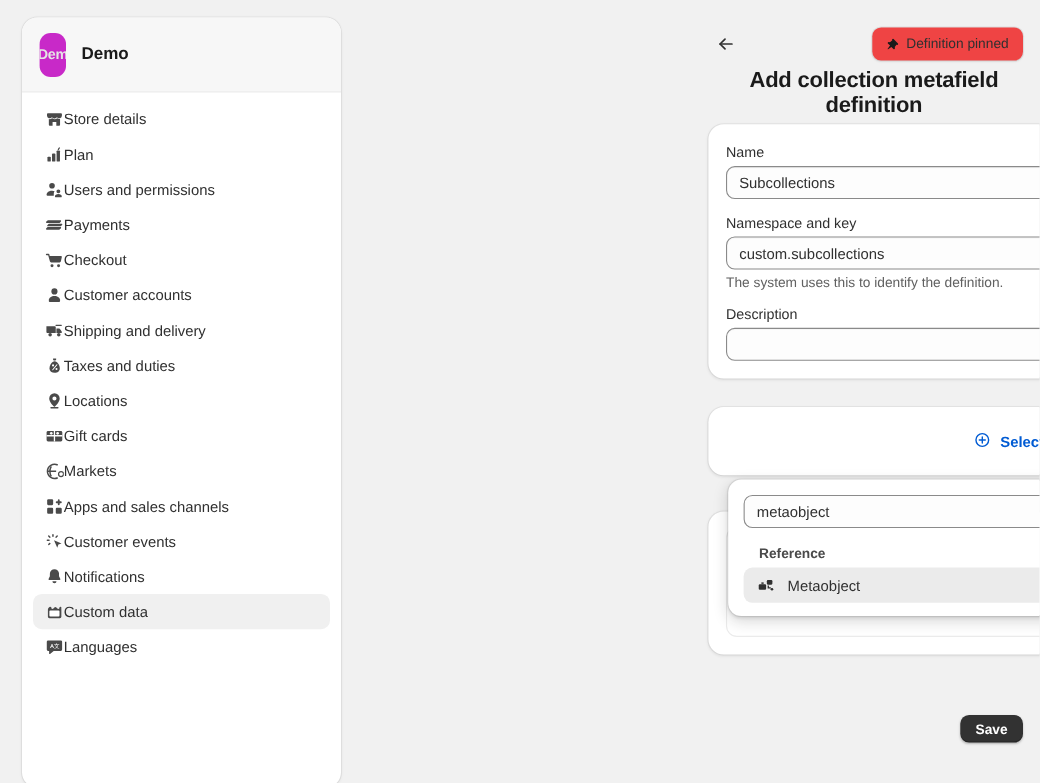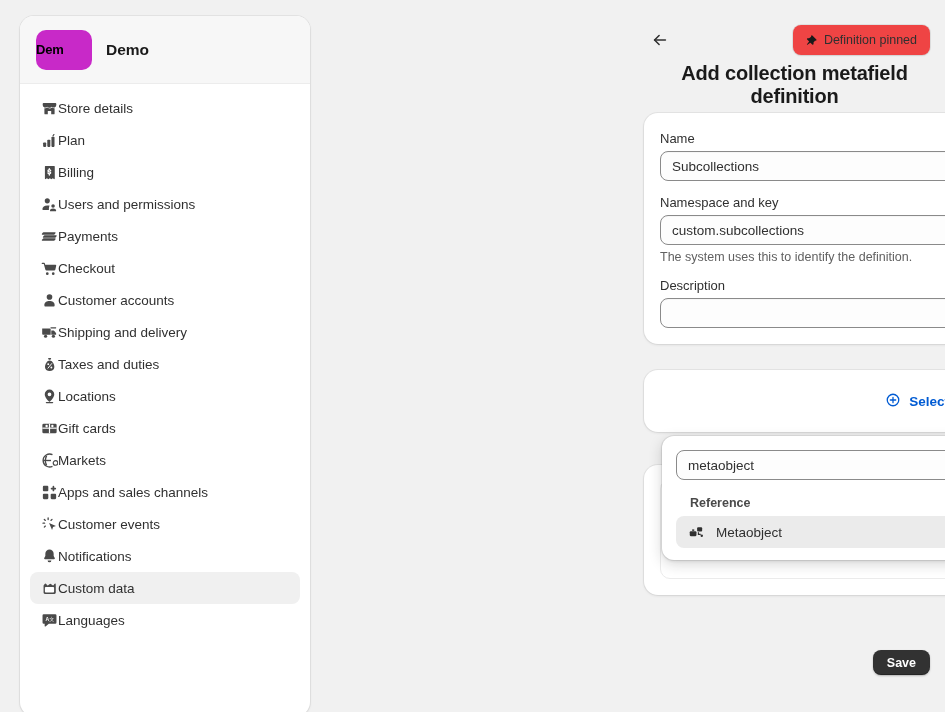--- a/index.html
+++ b/index.html
@@ -20,24 +20,24 @@
     box-shadow: 0 0 0 1px rgba(26,26,26,0.06), 0 1px 3px rgba(26,26,26,0.08);
     overflow: hidden;
   }
   .store-header {
     display: flex; align-items: center; gap: 14px;
     height: 68px; padding: 0 16px;
     background: #f7f7f7;
     border-bottom: 1px solid #ececec;
   }
   .avatar {
-    width: 56px; height: 40px; border-radius: 10px;
+    width: 24px; height: 40px; border-radius: 10px;
     background: #c829c8;
-    color: #000000; font-size: 13px; font-weight: 600;
-    display: flex; align-items: center; 
+    color: #e5e5e5; font-size: 13px; font-weight: 600;
+    display: flex; align-items: center; justify-content: center;
     letter-spacing: -0.2px; overflow: hidden;
   }
   .store-name { font-size: 15.5px; font-weight: 700; color: #1a1a1a; }
 
   .nav { padding: 8px 10px 0 10px; }
   .nav-item {
     display: flex; align-items: center; 
     height: 32px; padding: 0 10px; margin-bottom: 0;
     border-radius: 8px; cursor: pointer;
     color: #303030; font-size: 13.5px;
@@ -195,29 +195,20 @@
         <div class="nav-item">
           <span class="ico">
             <svg width="17" height="17" viewBox="0 0 20 20" fill="currentColor">
               <path d="M14.8 2.4a.7.7 0 0 1 1 .9l-1 1.5a.7.7 0 0 1-1.2-.8l1.2-1.6z"></path>
               <rect x="2.5" y="12.3" width="3.6" height="5.2" rx=".9"></rect>
               <rect x="7.4" y="9" width="3.6" height="8.5" rx=".9"></rect>
               <rect x="12.3" y="5.6" width="3.6" height="11.9" rx=".9"></rect>
             </svg>
           </span>
           <span class="nav-label">Plan</span>
-        </div>
-        <div class="nav-item">
-          <span class="ico">
-            <svg width="17" height="17" viewBox="0 0 20 20" fill="currentColor">
-              <path d="M4.4 2.4h11.2a.6.6 0 0 1 .6.6v14.2c0 .5-.6.8-1 .5l-1.3-1-1.4 1a.6.6 0 0 1-.7 0l-1.4-1-1.4 1a.6.6 0 0 1-.7 0l-1.4-1-1.3 1c-.4.3-1 0-1-.5V3a.6.6 0 0 1 .6-.6z"></path>
-              <path d="M10.6 5.4v.8c.9.2 1.5.8 1.5 1.6a.8.8 0 0 1-1.6.1c0-.2-.3-.3-.7-.3s-.7.2-.7.4.2.3.9.5c1 .2 2.1.6 2.1 1.9 0 .9-.6 1.5-1.5 1.7v.8a.8.8 0 0 1-1.6 0v-.8c-1-.2-1.6-.9-1.6-1.7a.8.8 0 0 1 1.6 0c0 .2.3.4.8.4s.7-.2.7-.4-.3-.3-1-.5c-.9-.2-2-.6-2-1.8 0-.9.6-1.5 1.5-1.8v-.8a.8.8 0 0 1 1.6 0z" fill="#fff"></path>
-            </svg>
-          </span>
-          <span class="nav-label">Billing</span>
         </div>
         <div class="nav-item">
           <span class="ico">
             <svg width="17" height="17" viewBox="0 0 20 20" fill="currentColor">
               <circle cx="7.4" cy="5.7" r="3"></circle>
               <path d="M1.6 15.6c0-2.8 2.6-4.5 5.8-4.5 1 0 2 .2 2.8.5a4 4 0 0 0-.9 2.5v2.3H2.6a1 1 0 0 1-1-1v.2z"></path>
               <path d="M14.2 9.6a2.1 2.1 0 1 1 0 4.2 2.1 2.1 0 0 1 0-4.2zm0 5c2 0 3.6 1 3.6 2.4v.5a.4.4 0 0 1-.4.4h-6.4a.4.4 0 0 1-.4-.4V17c0-1.4 1.6-2.4 3.6-2.4z"></path>
             </svg>
           </span>
           <span class="nav-label">Users and permissions</span>

